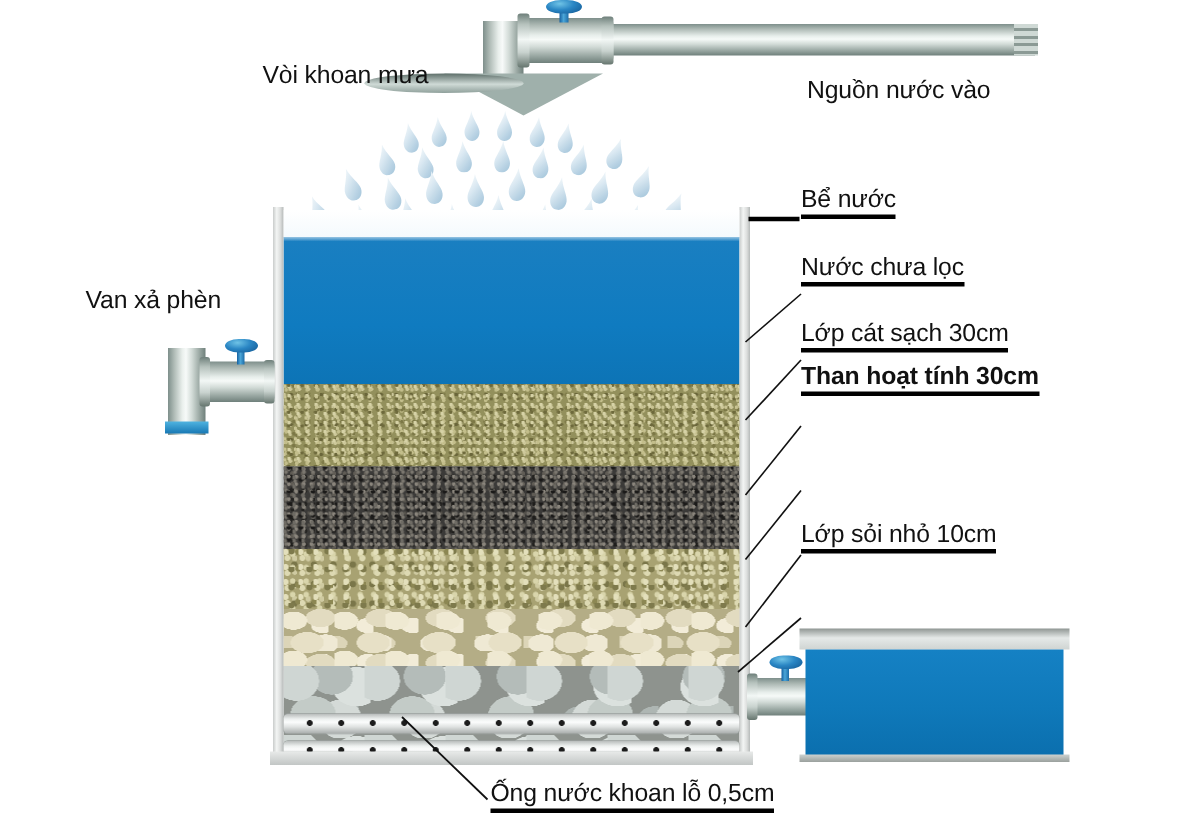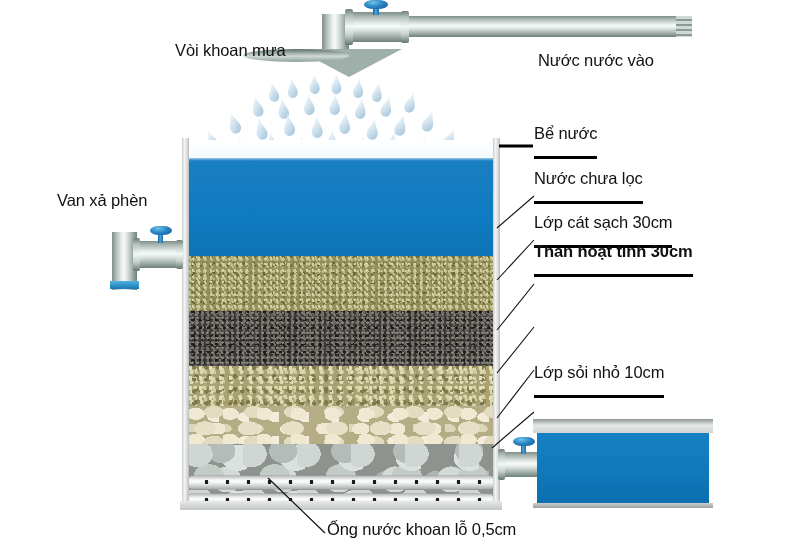--- a/index.html
+++ b/index.html
@@ -20,21 +20,21 @@
 
   
   .label {
     position: absolute;
     font-size: 16.5px;
     color: #111111;
     white-space: nowrap;
     letter-spacing: -0.1px;
     line-height: 1;
   }
-  .label.u { border-bottom: 3px solid #000; padding-bottom: 14px; }
+  .label.u { border-bottom: 3px solid #000; padding-bottom: 1px; }
 
   
   #leaders { position: absolute; left: 0; top: 0; width: 800px; height: 550px; }
 
   
   #tank {
     position: absolute;
     left: 176px; top: 138px;
     width: 330px; height: 372px;
   }
@@ -382,31 +382,31 @@
 
     <line x1="497" y1="418" x2="534" y2="370" stroke="#111" stroke-width="1.1"></line>
 
     <line x1="492" y1="448" x2="534" y2="412" stroke="#111" stroke-width="1.1"></line>
 
     <line x1="268" y1="478" x2="325" y2="533" stroke="#111" stroke-width="1.2"></line>
   </svg>
 
   <div class="label" style="left:175px; top:42px;">Vòi khoan mưa</div>
 
-  <div class="label" style="left:538px; top:52px;">Nước nước vào</div>
+  <div class="label" style="left:538px; top:52px;">Nguồn nước vào</div>
 
   <div class="label" style="left:57px; top:192px;">Van xả phèn</div>
 
   <div class="label u" style="left:534px; top:125px;">Bể nước</div>
 
   <div class="label u" style="left:534px; top:170px;">Nước chưa lọc</div>
 
   <div class="label u" style="left:534px; top:214px;">Lớp cát sạch 30cm</div>
 
   <div class="label u" style="left:534px; top:243px;font-weight:bold;">Than hoạt tính 30cm</div>
 
 
-  <div class="label u" style="left:534px; top:364px;">Lớp sỏi nhỏ 10cm</div>
+  <div class="label u" style="left:534px; top:348px;">Lớp sỏi nhỏ 10cm</div>
 
 
   <div class="label u" style="left:327px; top:521px;">Ống nước khoan lỗ 0,5cm</div>
 
 </div>
 
 </body></html>

